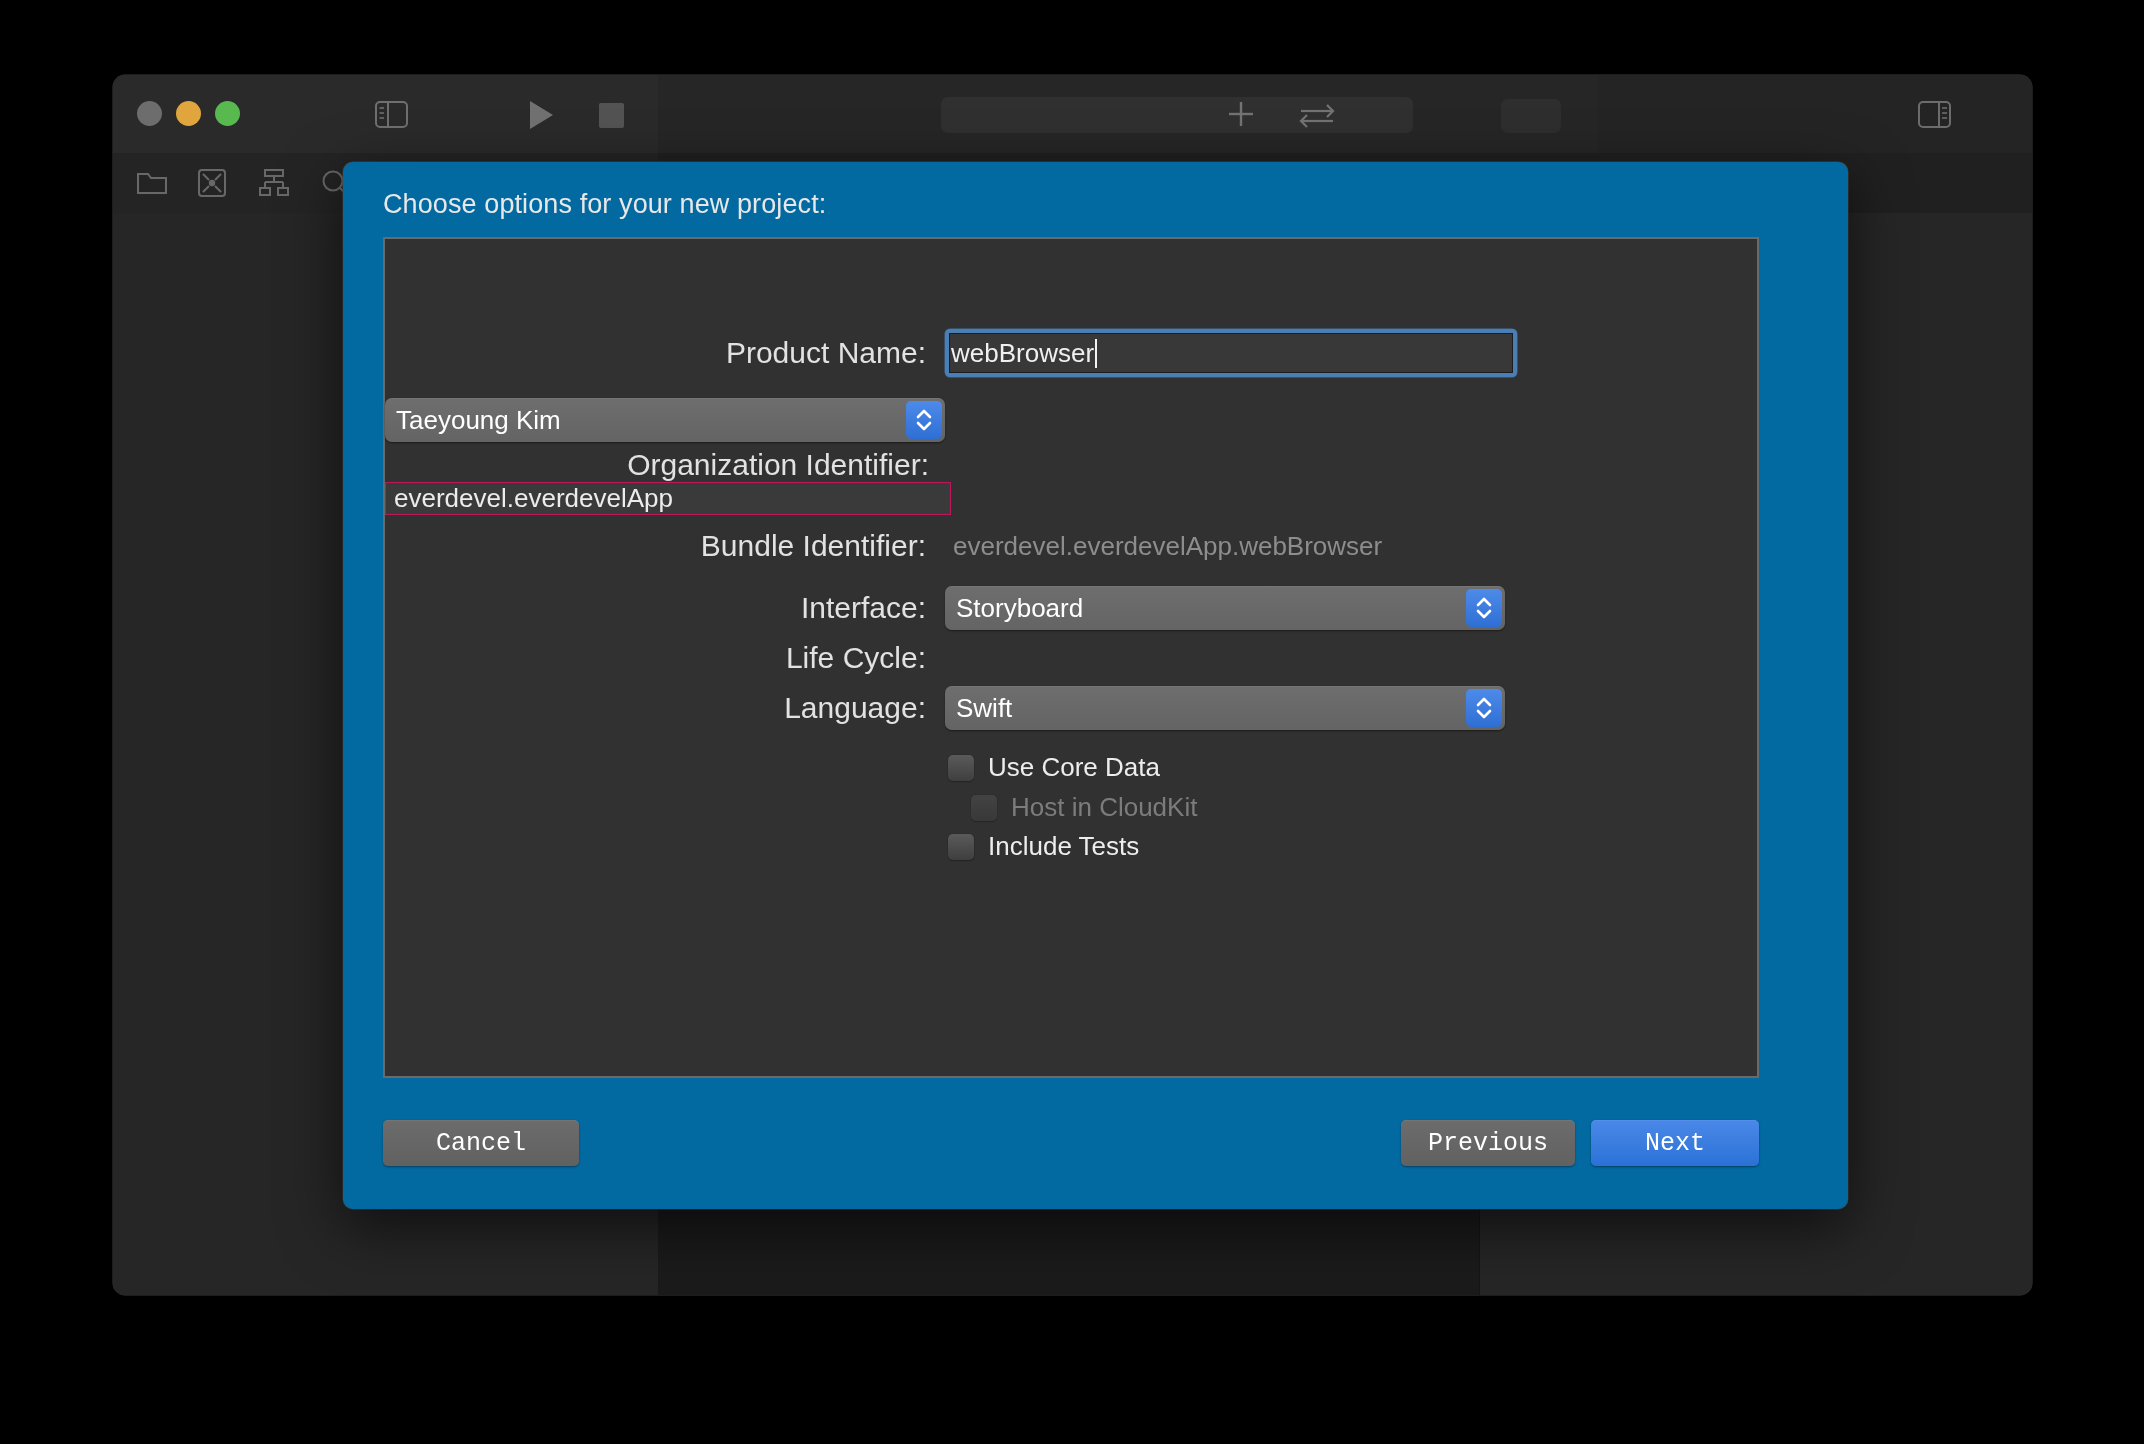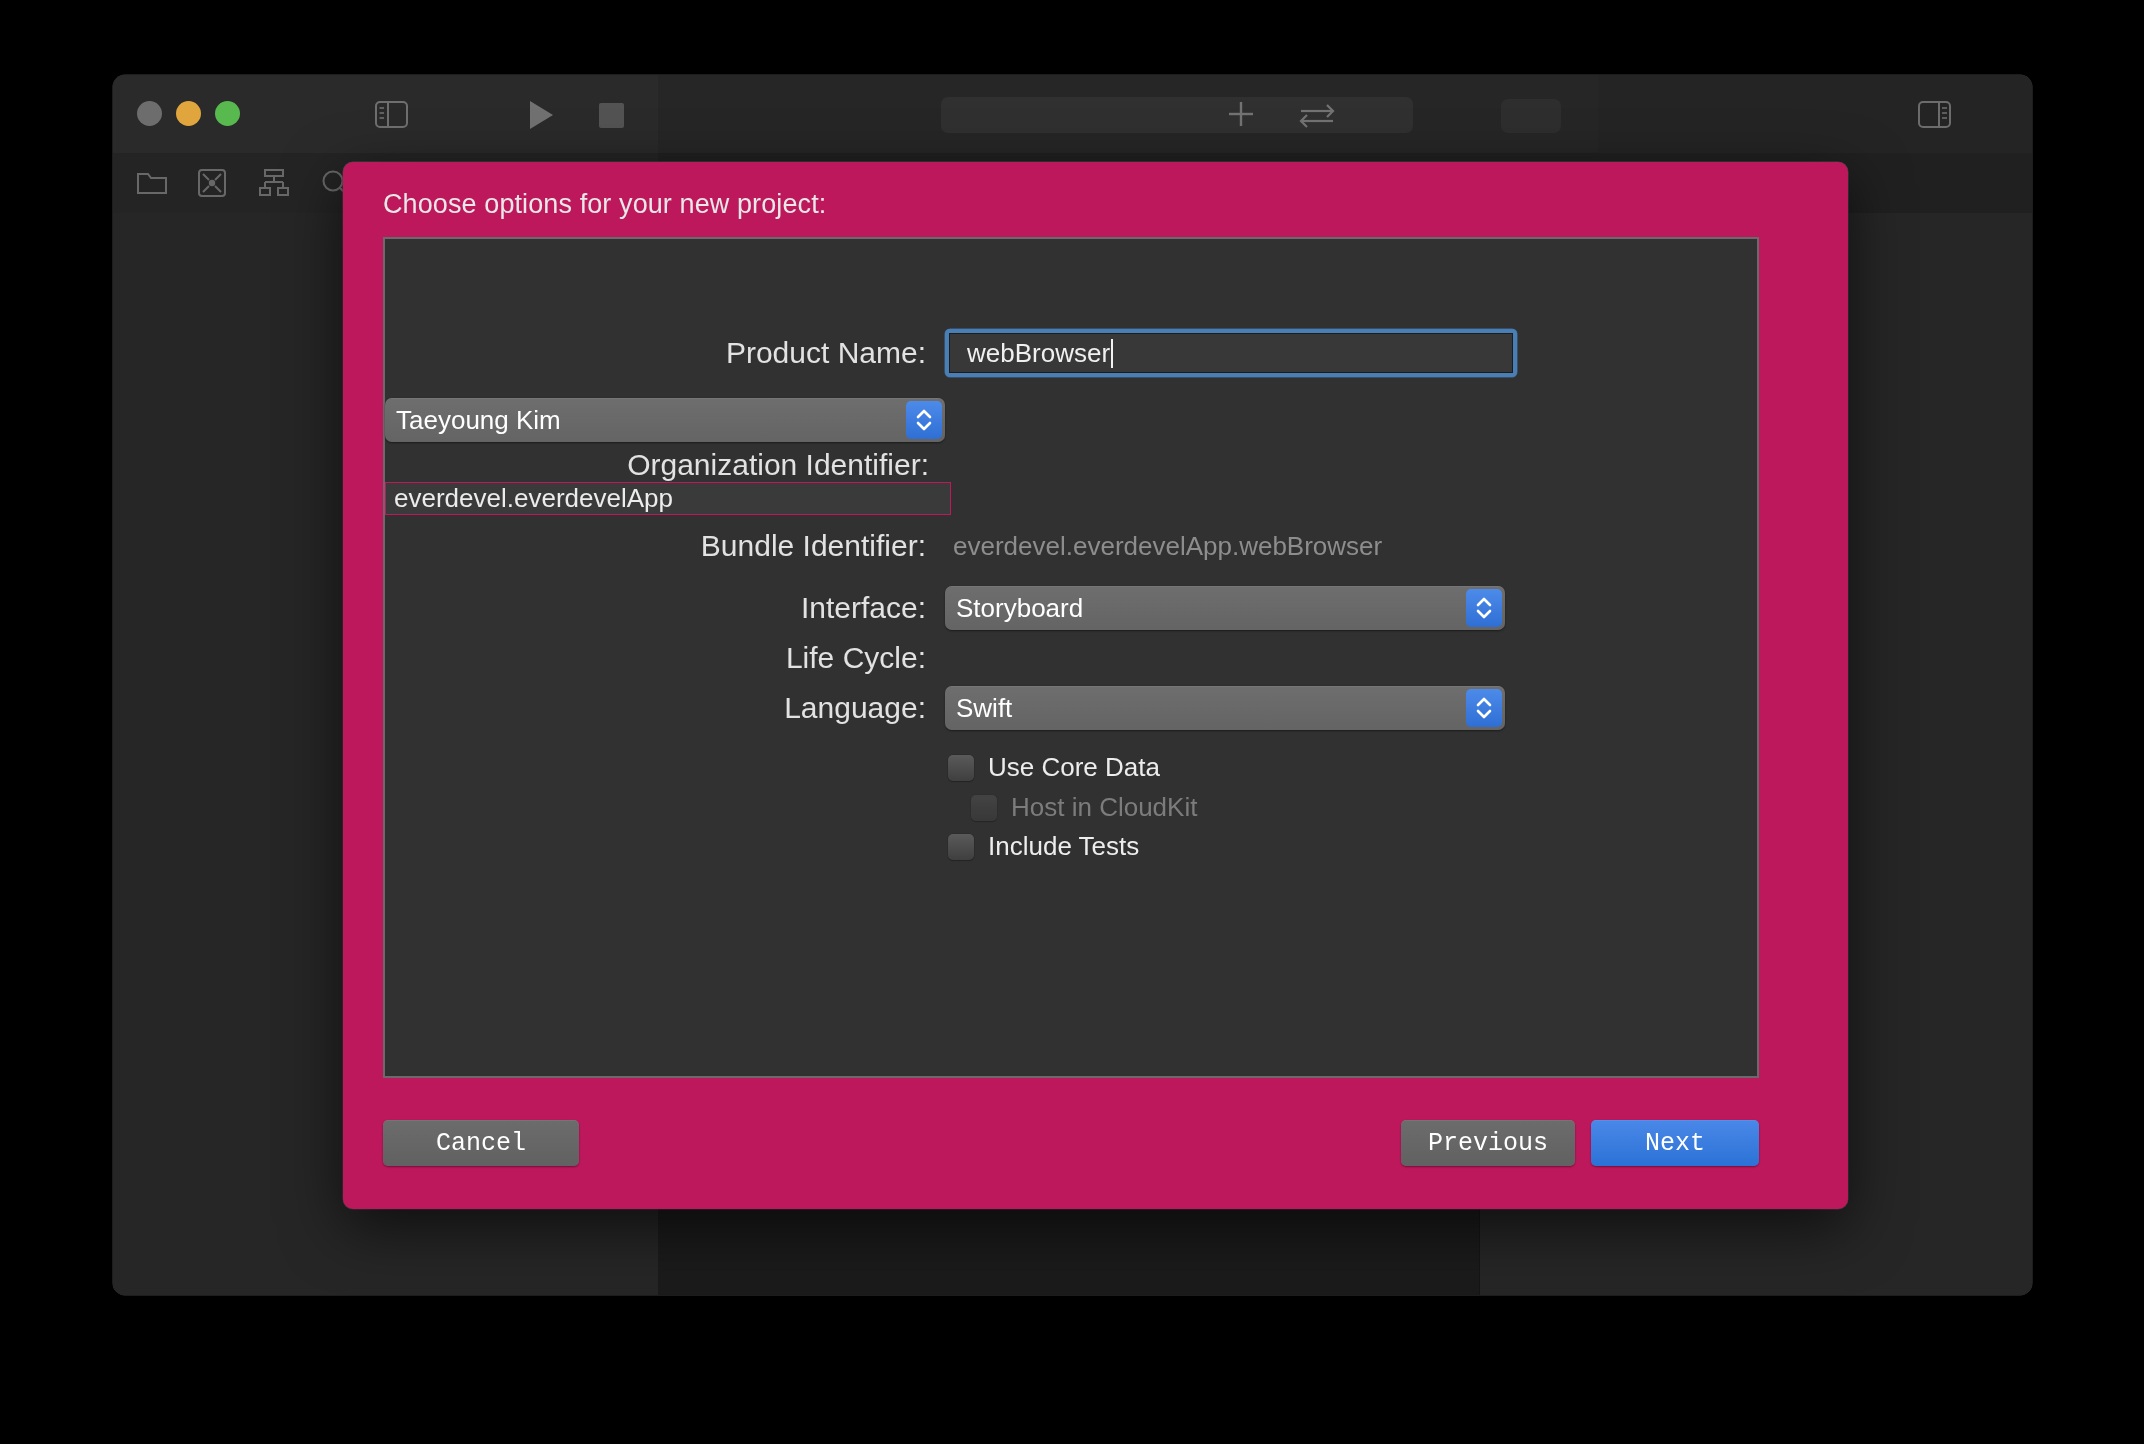--- a/index.html
+++ b/index.html
@@ -156,21 +156,21 @@
     font-size: 30px;
   }
 
   
   .sheet {
     position: absolute;
     left: 343px;
     top: 162px;
     width: 1505px;
     height: 1047px;
-    background: #be185d;
+    background: #0369a1;
     border-radius: 10px;
     box-shadow: 0 18px 60px rgba(0,0,0,0.62), 0 0 0 0.5px #4a4a4a;
   }
 
   .sheet-title {
     position: absolute;
     left: 40px;
     top: 27px;
     font-size: 27px;
     color: #e8e8e8;
@@ -224,21 +224,21 @@
     box-shadow: 0 0 0 0.5px #3e6f9f;
   }
   .field-focus-inner {
     width: 100%;
     height: 100%;
     background: #383838;
     border: 1px solid #1d1d1d;
     box-sizing: border-box;
     display: flex;
     align-items: center;
-    padding-left: 17px;
+    padding-left: 1px;
     position: relative;
   }
   .field-text {
     font-size: 26px;
     color: #f0f0f0;
     white-space: nowrap;
   }
   .caret {
     display: inline-block;
     width: 2px;

